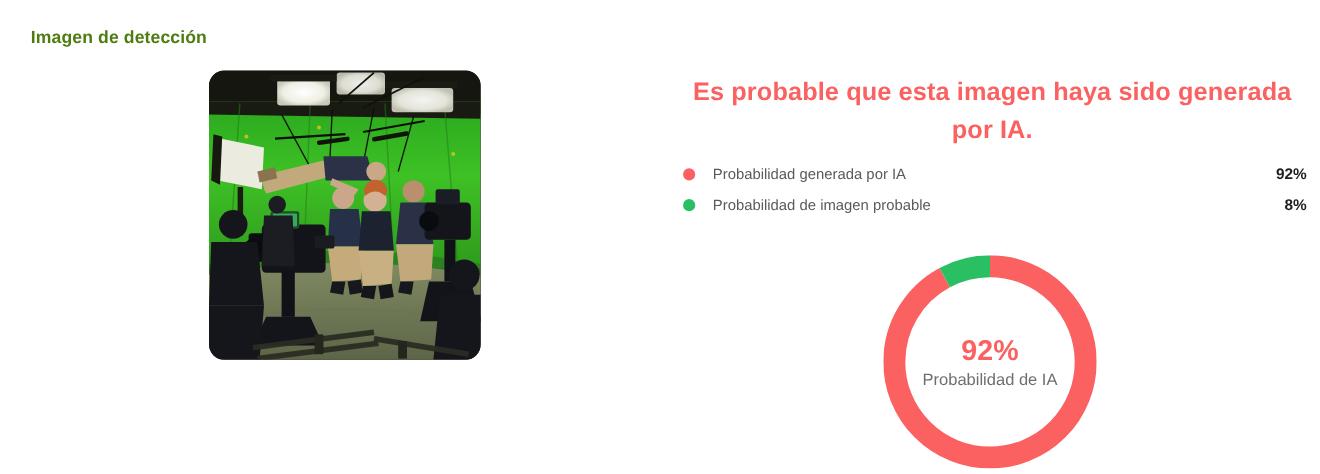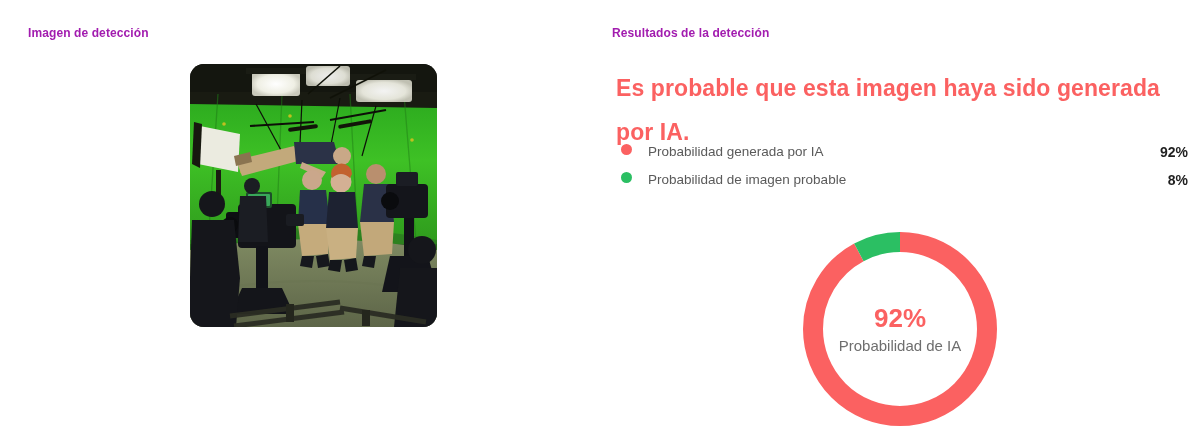--- a/index.html
+++ b/index.html
@@ -22,23 +22,23 @@
   .left-panel {
     position: absolute;
     left: 0;
     top: 0;
     width: 600px;
     height: 431px;
   }
   .panel-title {
     position: absolute;
     font-family: "Liberation Sans", sans-serif;
-    font-size: 12px;
+    font-size: 16px;
     font-weight: bold;
-    color: #a21caf;
+    color: #4d7c0f;
     letter-spacing: 0.1px;
     white-space: nowrap;
   }
   .left-panel .panel-title {
     left: 28px;
     top: 26px;
   }
 
   .detection-image-wrap {
     position: absolute;
@@ -67,38 +67,40 @@
   .right-panel .panel-title {
     left: 12px;
     top: 26px;
   }
 
   .verdict {
     position: absolute;
     left: 16px;
     top: 66px;
     width: 572px;
+    text-align: center;
     font-family: "Liberation Sans", sans-serif;
     font-size: 23px;
     font-weight: bold;
-    line-height: 44px;
+    line-height: 34px;
     color: #fb6161;
     letter-spacing: 0.1px;
   }
 
   .legend {
     position: absolute;
     left: 16px;
     top: 144px;
     width: 572px;
   }
   .legend-row {
     position: relative;
     height: 28px;
     display: flex;
+    align-items: center;
   }
   .legend-dot {
     width: 11px;
     height: 11px;
     border-radius: 50%;
     flex: 0 0 auto;
     margin-left: 5px;
   }
   .legend-dot.ai { background: #fb6161; }
   .legend-dot.real { background: #2bbf63; }
@@ -313,21 +315,20 @@
         <rect x="172" y="246" width="8" height="16" fill="#24261d"></rect>
 
         <rect x="0" y="0" width="247" height="263" fill="none"></rect>
       </svg>
     </div>
   </div>
 </div>
 
 <div class="right-panel">
 
-  <div class="panel-title">Resultados de la detección</div>
 
   <div class="verdict" style="color: rgb(251, 97, 97);">Es probable que esta imagen haya sido generada por IA.</div>
 
   <div class="legend">
 
     <div class="legend-row">
       <span class="legend-dot ai" style="background: rgb(251, 97, 97);"></span>
       <span class="legend-label">Probabilidad generada por IA</span>
       <span class="legend-value">92%</span>
     </div>

